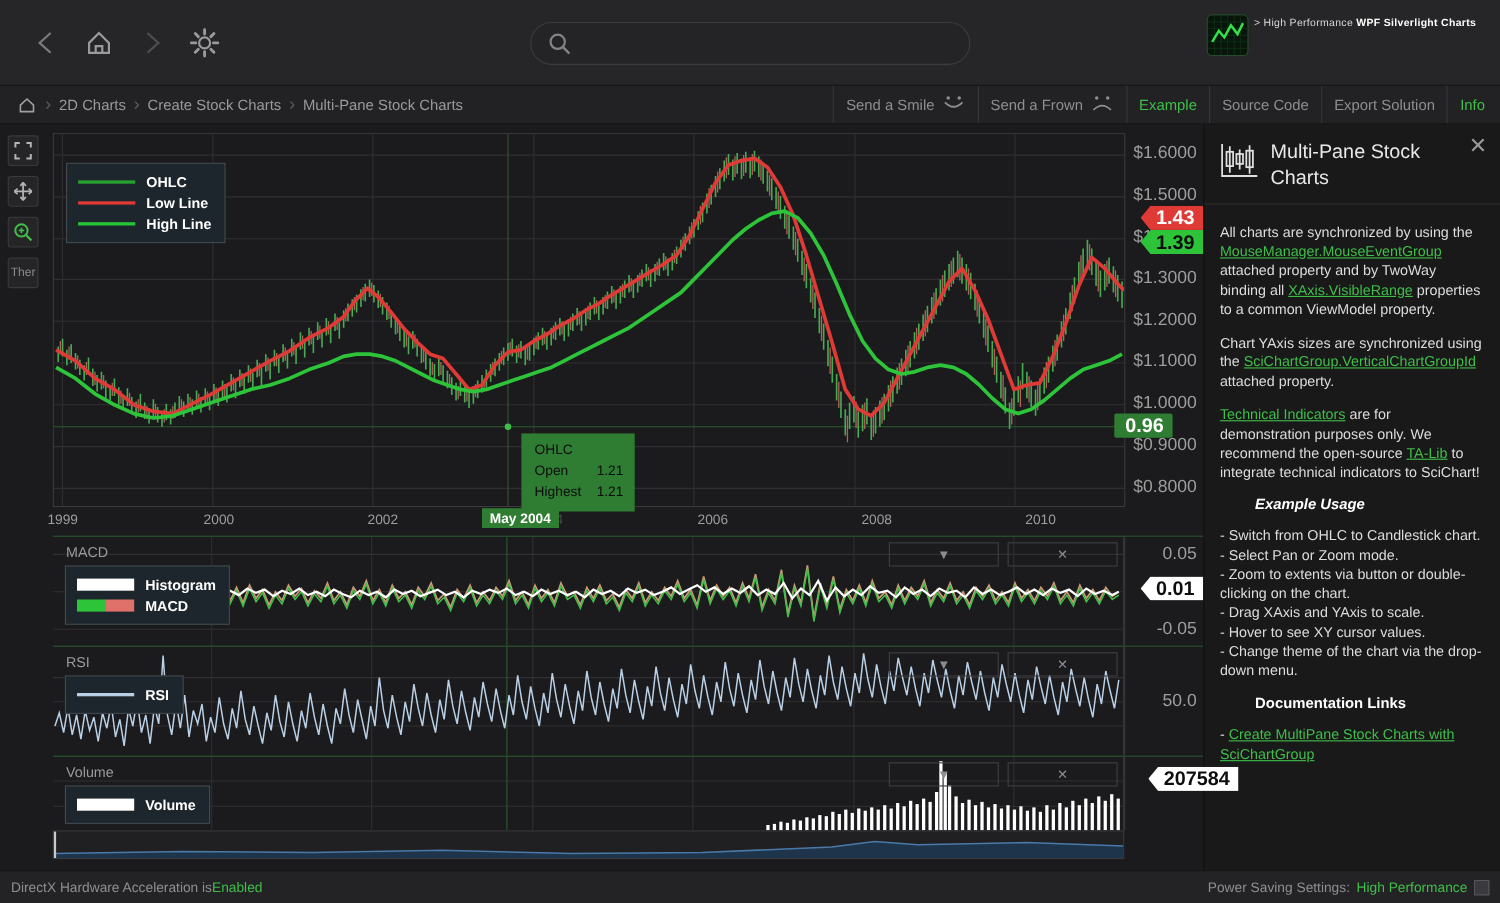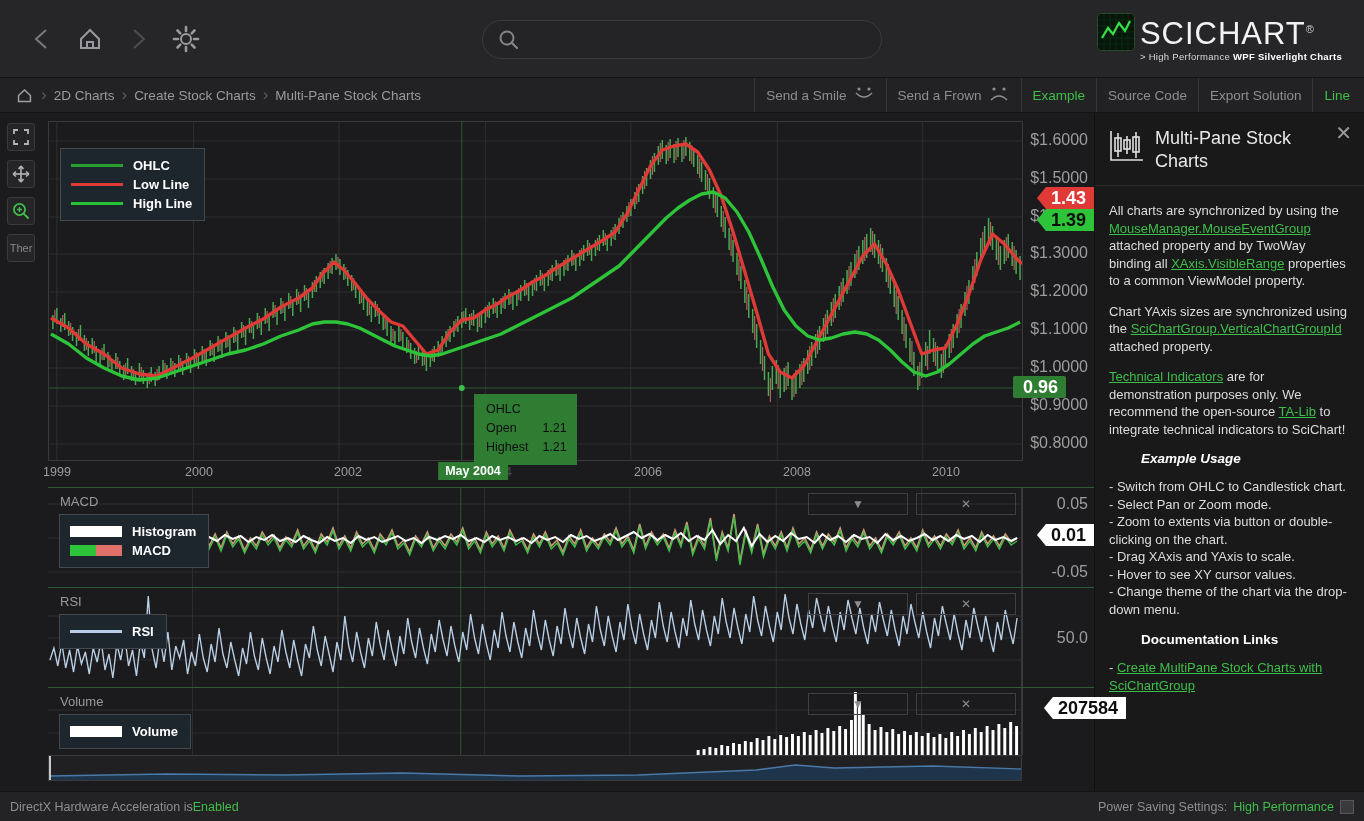--- a/index.html
+++ b/index.html
@@ -215,21 +215,20 @@
             <line x1="6" y1="0" x2="6" y2="36"></line>
               <line x1="12" y1="0" x2="12" y2="36"></line>
             <line x1="18" y1="0" x2="18" y2="36"></line>
               <line x1="24" y1="0" x2="24" y2="36"></line>
             <line x1="30" y1="0" x2="30" y2="36"></line>
           </g>
           <polyline points="4,24 10,14 15,20 21,9 27,17 32,7" fill="none" stroke="#36e24a" stroke-width="2.2"></polyline>
         </svg>
       </div>
       <div class="logo-text">
-        <div class="logo-title"><span>SCICHART</span><span class="logo-reg">®</span></div>
         <div class="logo-sub"><span>&gt; High Performance </span><b>WPF Silverlight Charts</b></div>
       </div>
     </div>
   </div>
 
   <div class="crumbbar">
     <div class="crumbs">
       <div class="crumb home">
         <svg width="17" height="17" viewBox="0 0 20 20">
             <path d="M3 10 L10 3.5 L17 10 L17 17 L3 17 Z" fill="none" stroke="#a0a0a4" stroke-width="1.7"></path>
@@ -267,21 +266,21 @@
       <div class="tab active-green">
         <span>Example</span>
       </div>
       <div class="tab">
         <span>Source Code</span>
       </div>
       <div class="tab">
         <span>Export Solution</span>
       </div>
       <div class="tab info">
-        <span>Line</span>
+        <span>Info</span>
       </div>
     </div>
   </div>
 
   <div class="body">
 
     <div class="rail">
       <div class="railbtn">
         <svg width="18" height="18" viewBox="0 0 18 18" fill="none" stroke="#b4b4b8" stroke-width="1.8">
           <path d="M2 6 L2 2 L6 2"></path>

